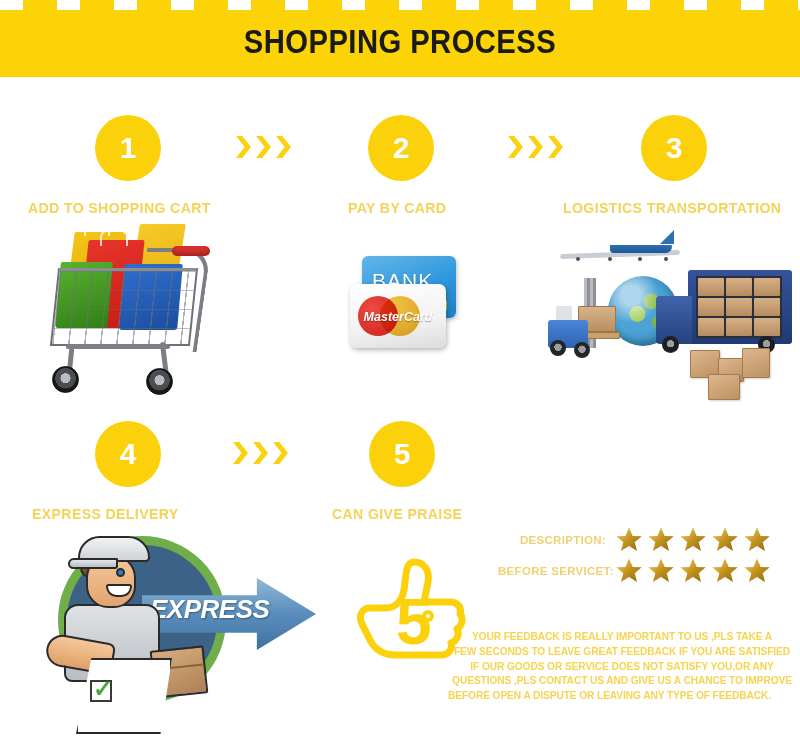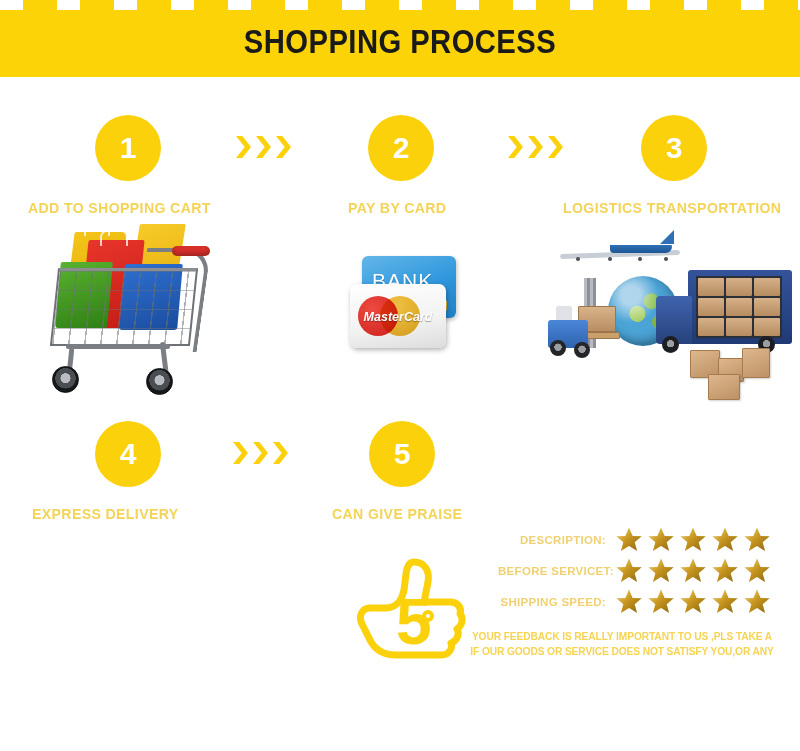--- a/index.html
+++ b/index.html
@@ -439,20 +439,36 @@
     <span class="chev"></span>
     <span class="chev"></span>
     <span class="chev"></span>
   </div>
 
   <div class="circle" style="left:369px; top:421px;">
     <span>5</span>
   </div>
   <div class="step-label" style="left:332px; top:505px;">CAN GIVE PRAISE</div>
 
+  <div class="art exp-wrap">
+    <div class="exp-ring"></div>
+    <div class="exp-arrow"></div>
+    <div class="exp-arrow-text">EXPRESS</div>
+    <div class="exp-body"></div>
+    <div class="exp-hair"></div>
+    <div class="exp-head"></div>
+    <div class="exp-eye"></div>
+    <div class="exp-smile"></div>
+    <div class="exp-cap"></div>
+    <div class="exp-cap-brim"></div>
+    <div class="exp-pkg"></div>
+    <div class="exp-arm"></div>
+    <div class="exp-clip"></div>
+    <div class="exp-check"></div>
+  </div>
 
   <div class="art thumb-wrap">
     <svg class="thumb-svg" width="118" height="122" viewBox="0 0 118 122">
       <path d="M62 6 C72 6 78 14 76 26 L72 46 L98 46 C106 46 110 52 108 58 C112 62 110 70 105 73
                C108 78 105 85 99 87 C101 92 97 99 90 99 L44 99 C30 99 22 92 18 84
                L10 68 C6 60 10 52 18 52 L34 52 C44 52 50 44 52 34 L54 18 C55 10 57 6 62 6 Z" fill="none" stroke="#FBD10B" stroke-width="7" stroke-linejoin="round"></path>
       <text x="44" y="88" font-family="Liberation Sans, sans-serif" font-size="64" font-weight="bold" fill="#FBD10B">5</text>
       <circle cx="76" cy="60" r="4" fill="none" stroke="#FBD10B" stroke-width="4"></circle>
     </svg>
   </div>
@@ -501,41 +517,24 @@
           </svg>
         <svg class="star-ico" viewBox="0 0 24 24">
             <polygon points="12,2 15,9 22.5,9.4 16.7,14.2 18.7,21.6 12,17.4 5.3,21.6 7.3,14.2 1.5,9.4 9,9" fill="url(#g1)"></polygon>
           </svg>
         <svg class="star-ico" viewBox="0 0 24 24">
             <polygon points="12,2 15,9 22.5,9.4 16.7,14.2 18.7,21.6 12,17.4 5.3,21.6 7.3,14.2 1.5,9.4 9,9" fill="url(#g1)"></polygon>
           </svg>
       </div>
     </div>
 
-    <div class="rating-row">
-      <div class="rating-label">SHIPPING SPEED:</div>
-      <div class="stars">
-        <svg class="star-ico" viewBox="0 0 24 24">
-            <polygon points="12,2 15,9 22.5,9.4 16.7,14.2 18.7,21.6 12,17.4 5.3,21.6 7.3,14.2 1.5,9.4 9,9" fill="url(#g1)"></polygon>
-          </svg>
-        <svg class="star-ico" viewBox="0 0 24 24">
-            <polygon points="12,2 15,9 22.5,9.4 16.7,14.2 18.7,21.6 12,17.4 5.3,21.6 7.3,14.2 1.5,9.4 9,9" fill="url(#g1)"></polygon>
-          </svg>
-        <svg class="star-ico" viewBox="0 0 24 24">
-            <polygon points="12,2 15,9 22.5,9.4 16.7,14.2 18.7,21.6 12,17.4 5.3,21.6 7.3,14.2 1.5,9.4 9,9" fill="url(#g1)"></polygon>
-          </svg>
-        <svg class="star-ico" viewBox="0 0 24 24">
-            <polygon points="12,2 15,9 22.5,9.4 16.7,14.2 18.7,21.6 12,17.4 5.3,21.6 7.3,14.2 1.5,9.4 9,9" fill="url(#g1)"></polygon>
-          </svg>
-        <svg class="star-ico" viewBox="0 0 24 24">
-            <polygon points="12,2 15,9 22.5,9.4 16.7,14.2 18.7,21.6 12,17.4 5.3,21.6 7.3,14.2 1.5,9.4 9,9" fill="url(#g1)"></polygon>
-          </svg>
-      </div>
-    </div>
 
   </div>
 
   <div class="feedback">
     <p>YOUR FEEDBACK IS REALLY IMPORTANT TO US ,PLS TAKE A</p>
+    <p>FEW SECONDS TO LEAVE GREAT FEEDBACK IF YOU  ARE  SATISFIED</p>
     <p>IF OUR GOODS OR SERVICE DOES NOT SATISFY YOU,OR ANY</p>
+    <p>QUESTIONS ,PLS CONTACT US AND GIVE US A CHANCE TO IMPROVE</p>
+    <p style="text-align:left;">BEFORE OPEN A DISPUTE OR LEAVING ANY TYPE  OF  FEEDBACK.</p>
   </div>
 
 </div>
 
 </body></html>

